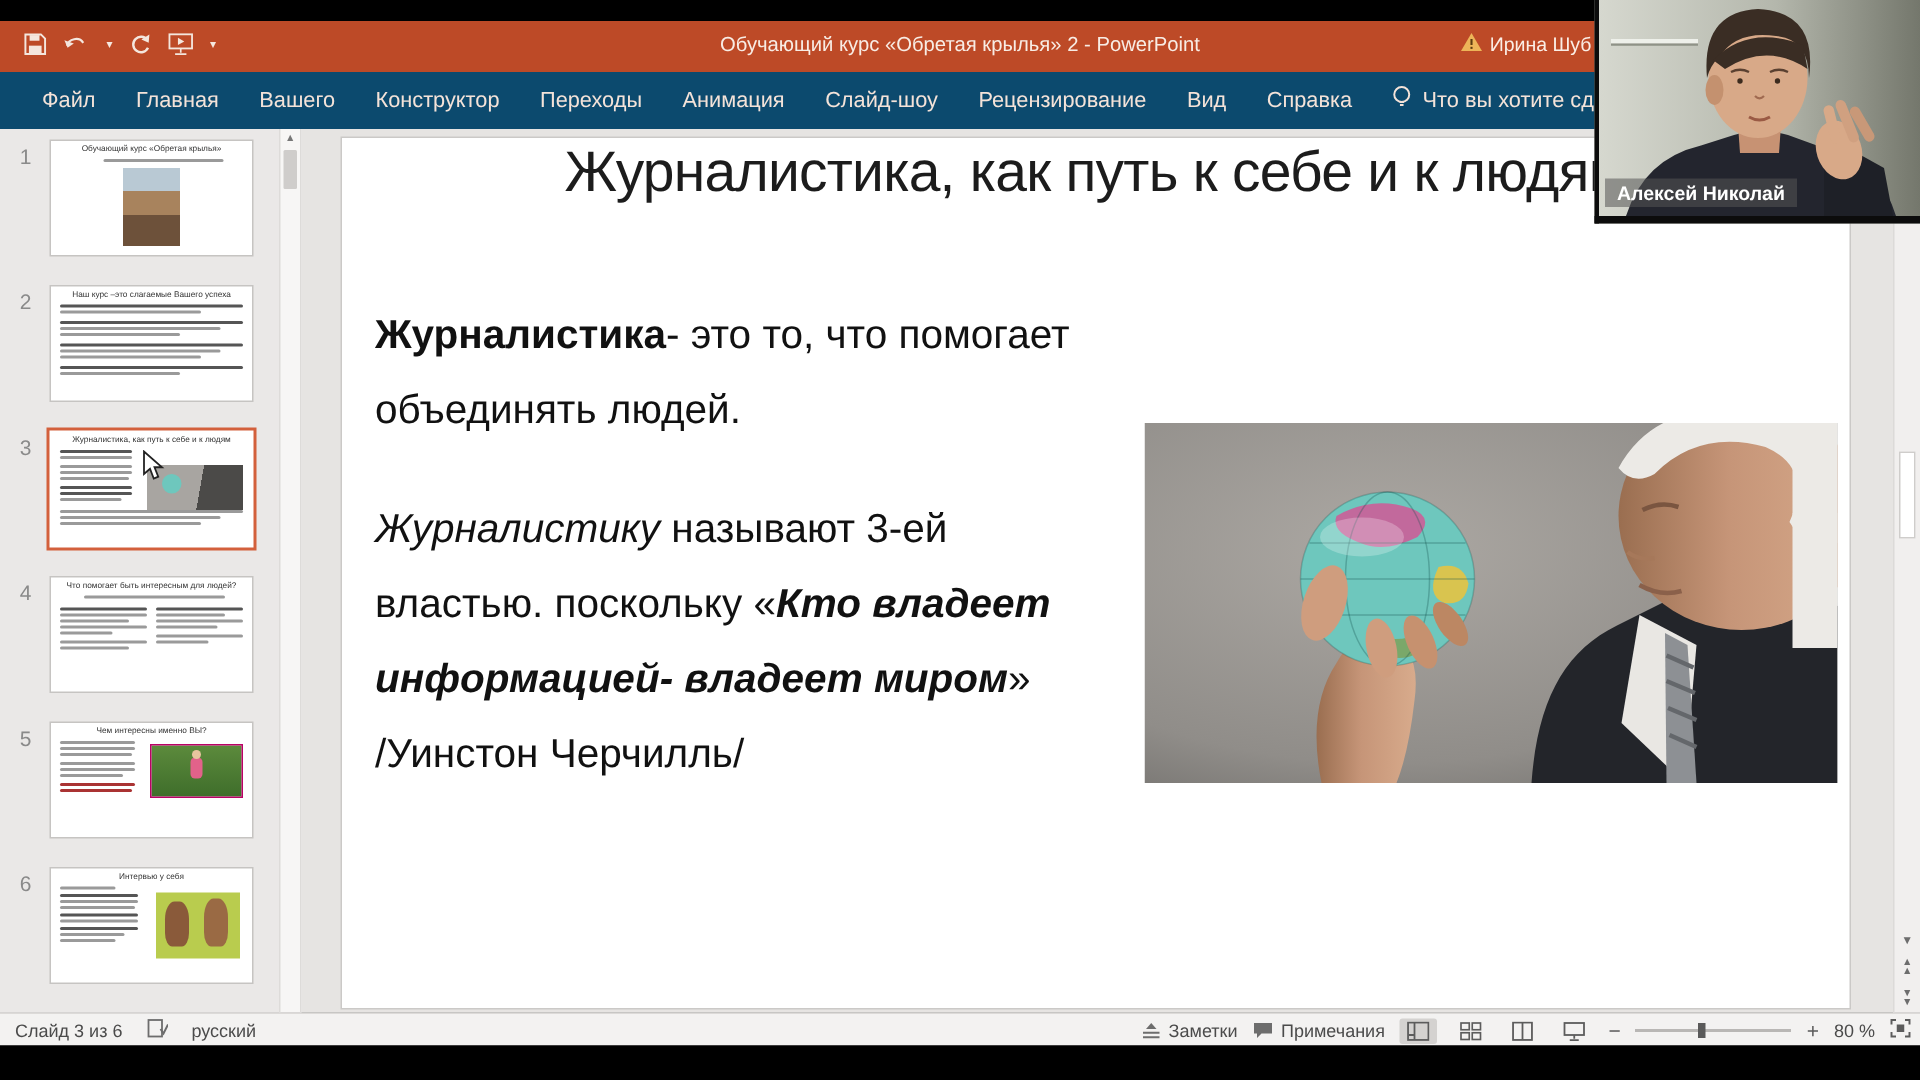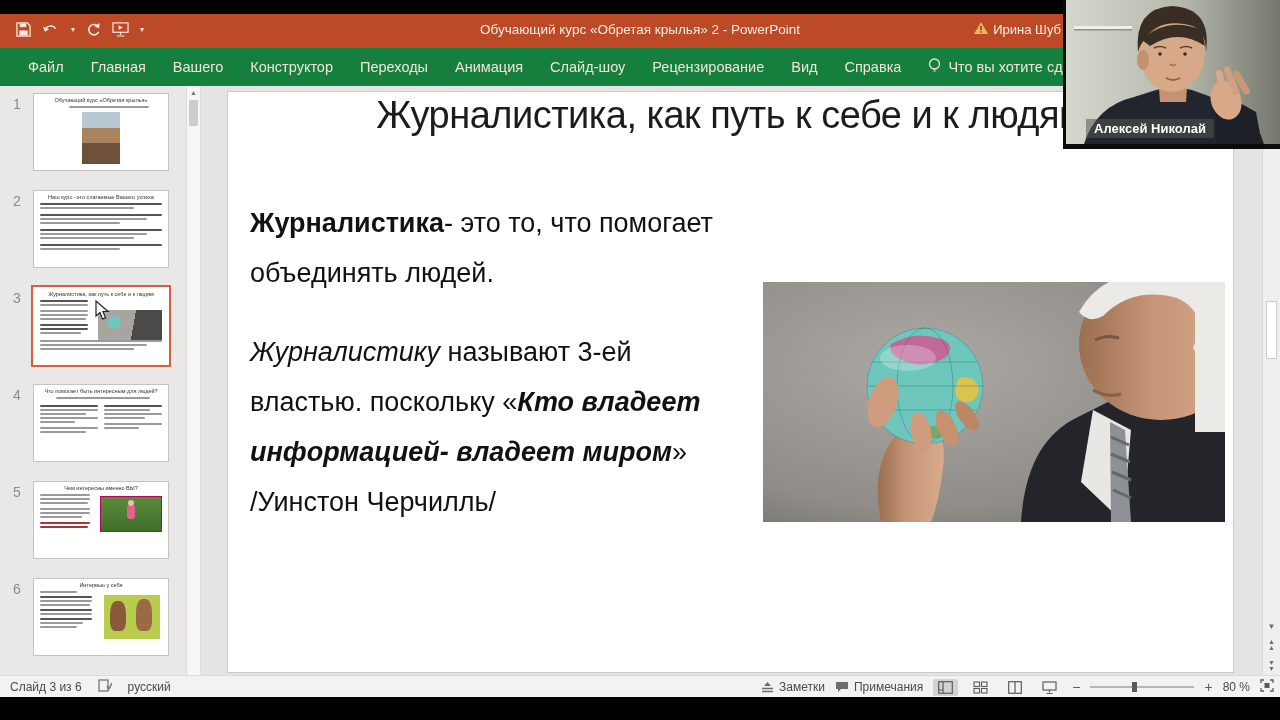--- a/index.html
+++ b/index.html
@@ -12,21 +12,21 @@
 
   
   #titlebar { left:0; top:14px; width:1280px; height:34px; background:#bd4a27; color:#f6e8df; }
   #qat { position:absolute; left:16px; top:7px; display:flex; align-items:center; gap:11px; }
   #qat svg { display:block; }
   .qat-drop { font-size:8px; color:#f6e8df; }
   #app-title { position:absolute; left:0; right:0; top:8px; text-align:center; font-size:13.5px; color:#f8ece4; }
   #account { position:absolute; right:219px; top:8px; display:flex; align-items:flex-start; gap:5px; font-size:13px; color:#fbeee6; white-space:nowrap; overflow:hidden; }
 
   
-  #tabbar { left:0; top:48px; width:1280px; height:38px; background:#15803d; display:flex; align-items:center; gap:27px; padding-left:28px; color:#f4e3d9; font-size:14.5px; }
+  #tabbar { left:0; top:48px; width:1280px; height:38px; background:#0c4a6e; display:flex; align-items:center; gap:27px; padding-left:28px; color:#f4e3d9; font-size:14.5px; }
   .tab { cursor:default; white-space:nowrap; }
   #tellme { display:flex; align-items:center; gap:7px; }
 
   
   #workspace { left:0; top:86px; width:1280px; height:589px; background:#e6e4e2; }
 
   
   #thumb-panel { position:absolute; left:0; top:0; width:186px; height:589px; background:#eae8e7; padding-top:8px; overflow:hidden; }
   .thumb-row { position:relative; display:flex; margin:0 0 21px 0; }
   .thumb-num { width:34px; text-align:center; font-size:14px; color:#8a8a8a; padding-top:2px; }
@@ -70,21 +70,21 @@
   .sb-item { display:flex; align-items:center; gap:5px; }
   .view-btn { padding:2px 5px; border-radius:2px; display:flex; align-items:center; }
   .view-btn.active { background:#d4d2d0; }
   #zoom-track { width:104px; height:2px; background:#b9b7b5; position:relative; }
   #zoom-thumb { position:absolute; left:42px; top:-4px; width:5px; height:10px; background:#5a5a5a; }
   .zoom-pm { font-size:14px; color:#5a5a5a; line-height:10px; }
 
   
   #webcam { left:1063px; top:0; width:217px; height:149px; background:#9ea198; border-left:3px solid #0c0c0c; border-bottom:5px solid #0c0c0c; z-index:50; }
   #webcam svg { display:block; }
-  #webcam-name { position:absolute; left:20px; bottom:6px; background:rgba(85,85,85,.55); color:#fff; font-weight:bold; font-size:13px; padding:2px 8px; white-space:nowrap; }
+  #webcam-name { position:absolute; left:4px; bottom:6px; background:rgba(85,85,85,.55); color:#fff; font-weight:bold; font-size:13px; padding:2px 8px; white-space:nowrap; }
 
   
   #cursor { left:95px; top:300px; z-index:60; }
 </style>
 </head>
 <body>
 
 <div class="abs" id="top-strip"></div>
 
 <div class="abs" id="titlebar">

